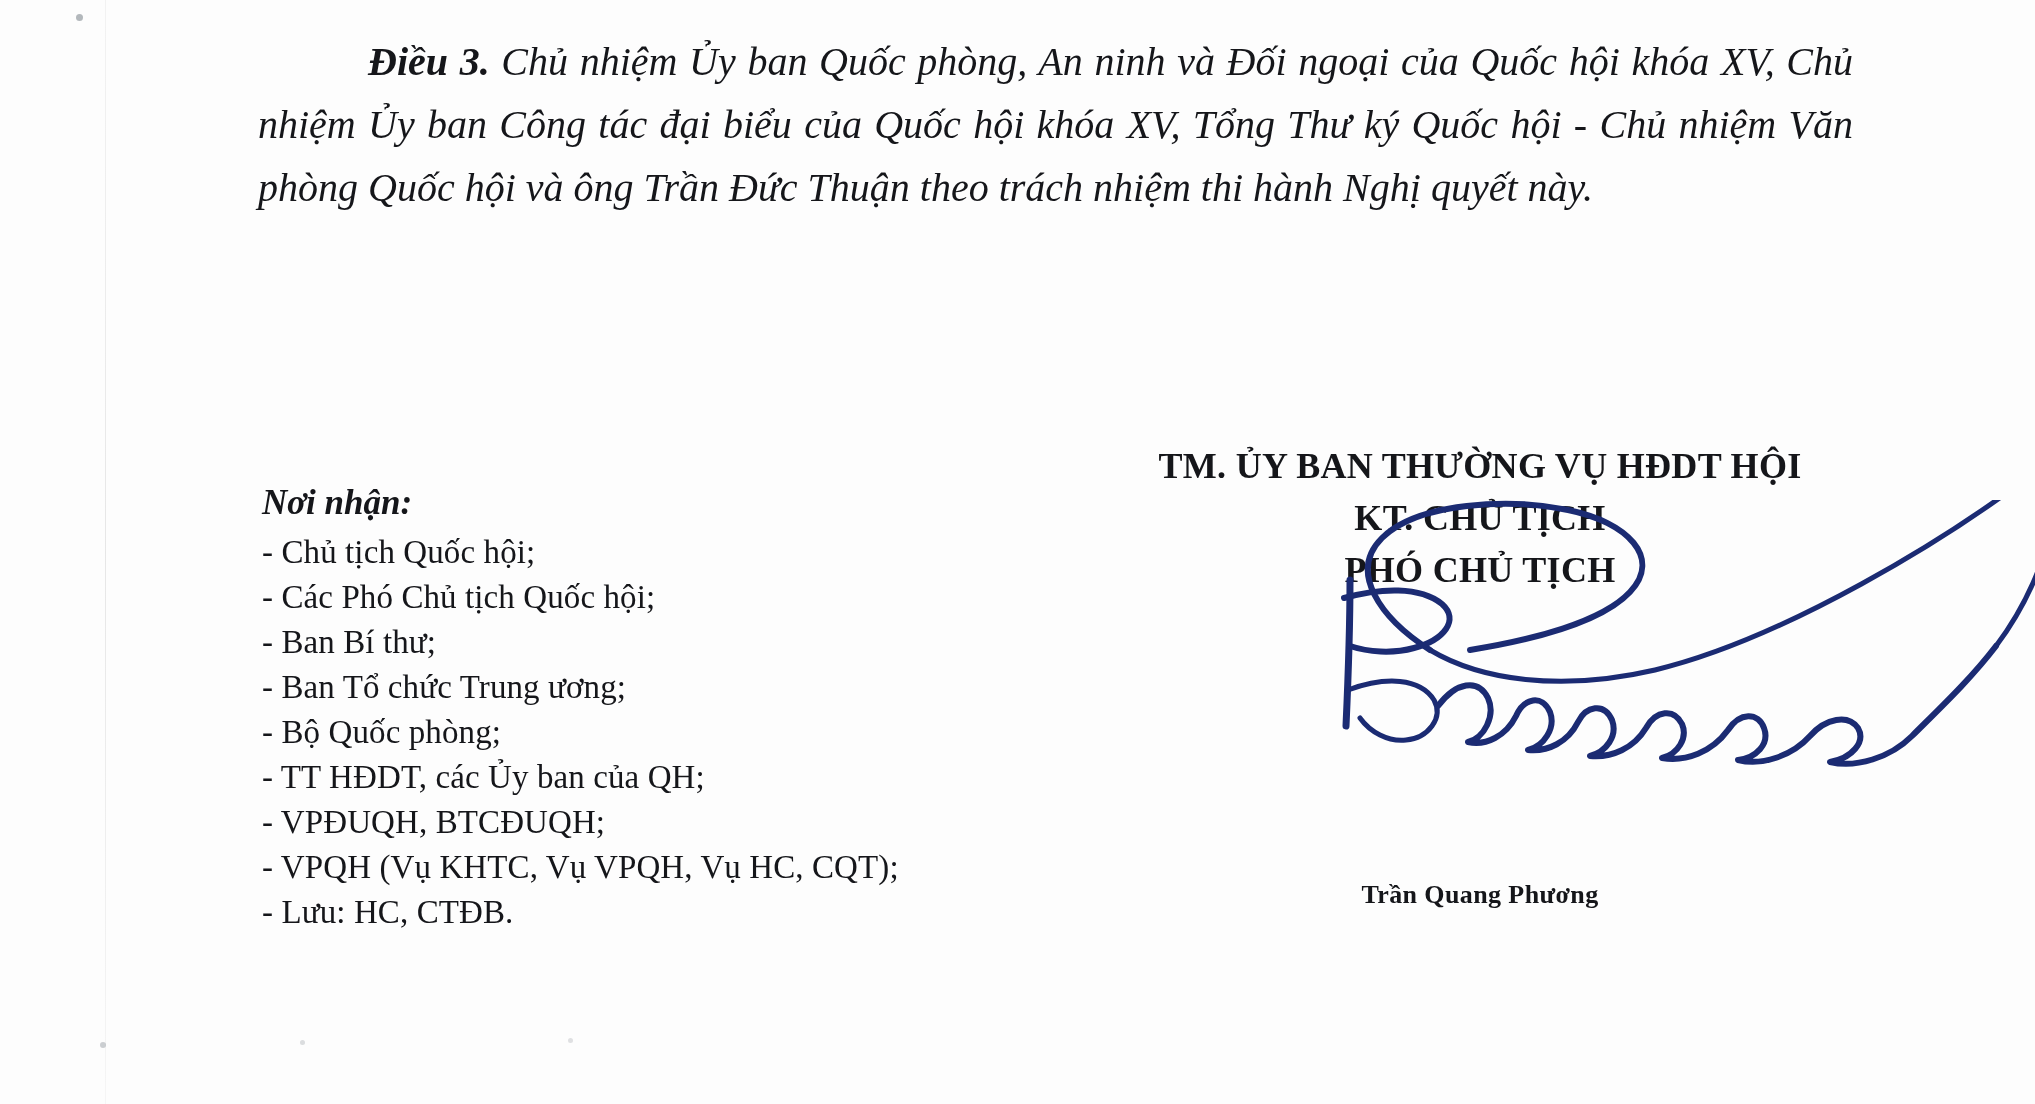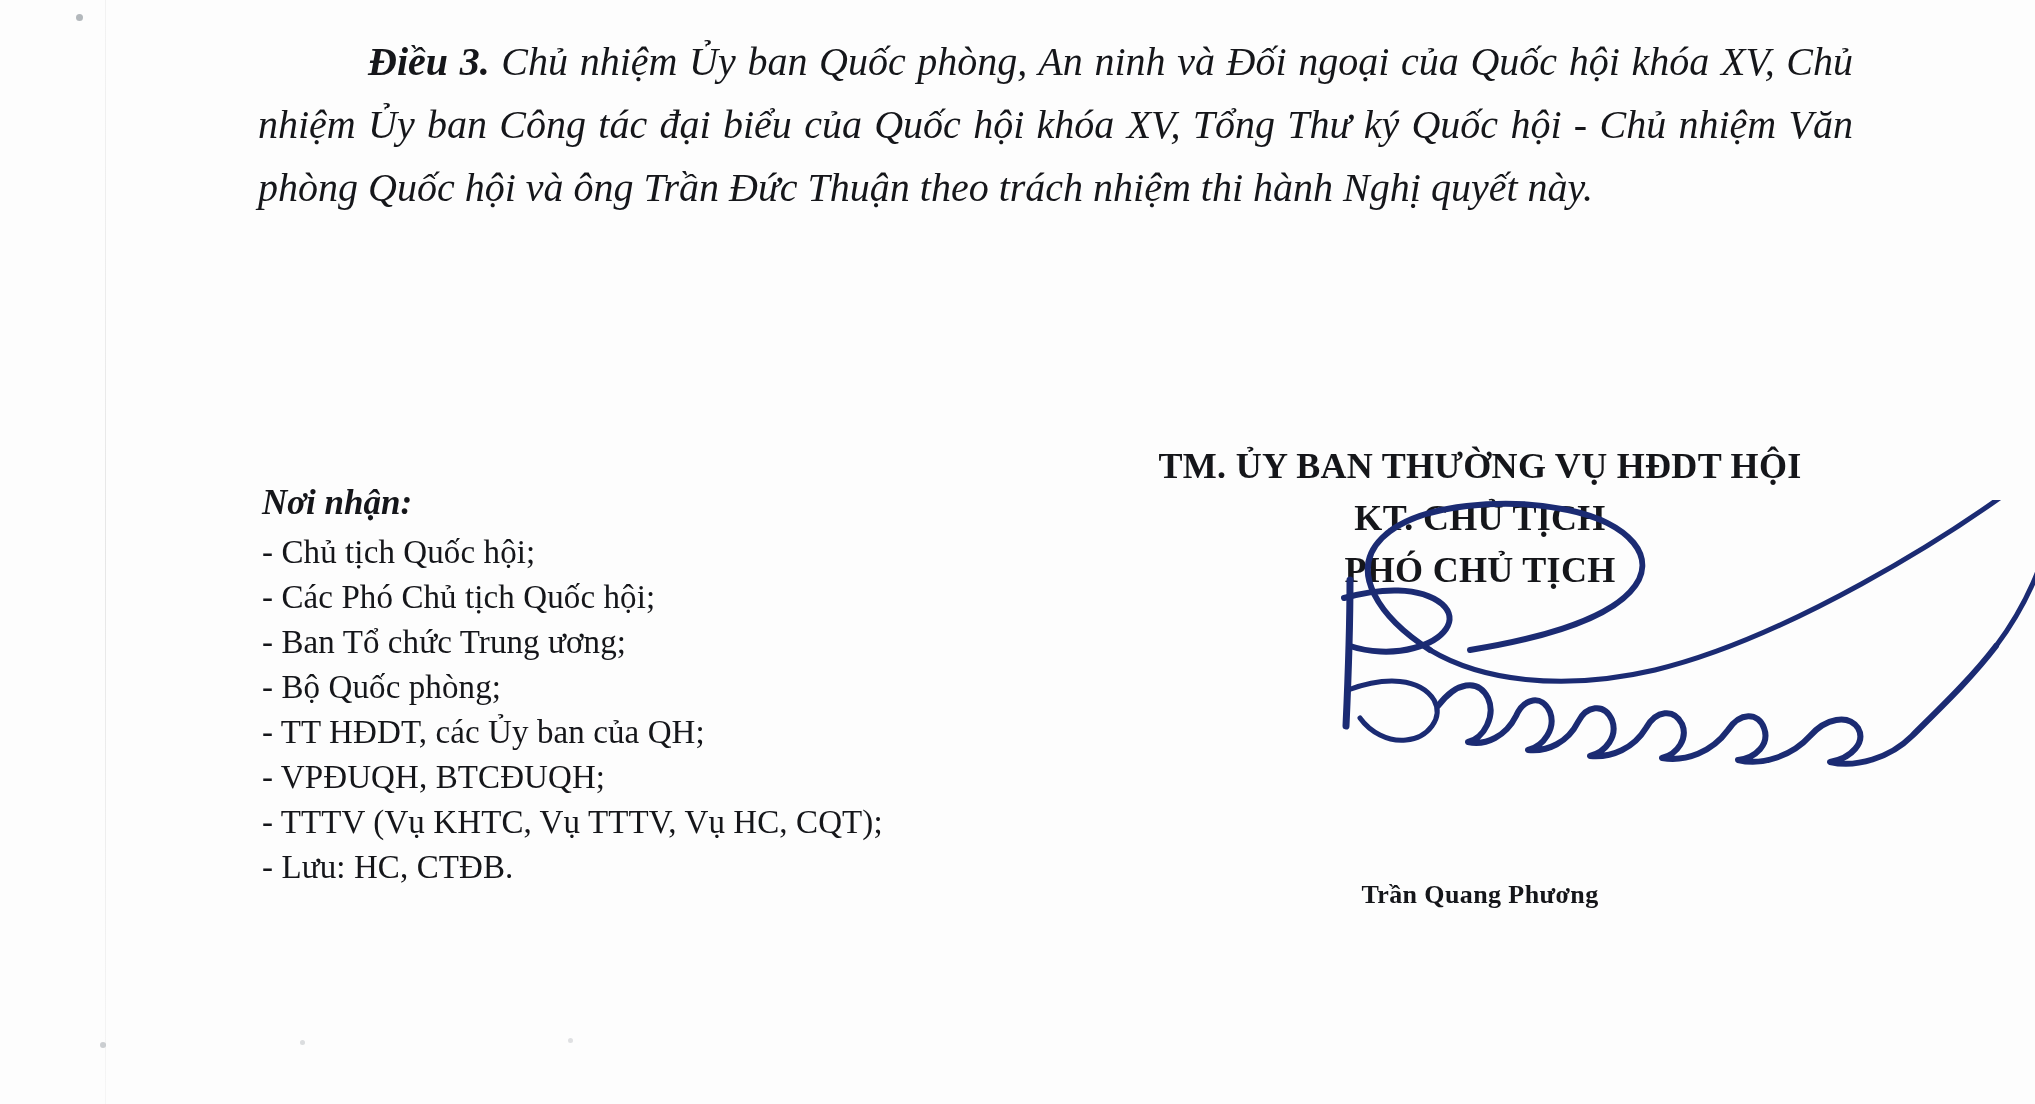--- a/index.html
+++ b/index.html
@@ -140,25 +140,26 @@
   <div class="body-text">
     <p class="para">
       <span class="lead">Điều 3.</span><span> Chủ nhiệm Ủy ban Quốc phòng, An ninh và Đối ngoại của Quốc hội khóa XV, Chủ nhiệm Ủy ban Công tác đại biểu của Quốc hội khóa XV, Tổng Thư ký Quốc hội - Chủ nhiệm Văn phòng Quốc hội và ông Trần Đức Thuận theo trách nhiệm thi hành Nghị quyết này.</span>
     </p>
   </div>
 
   <div class="recipients">
     <div class="rec-title">Nơi nhận:</div>
     <div class="rec-line">- Chủ tịch Quốc hội;</div>
     <div class="rec-line">- Các Phó Chủ tịch Quốc hội;</div>
+    <div class="rec-line">- Ban Bí thư;</div>
     <div class="rec-line">- Ban Tổ chức Trung ương;</div>
     <div class="rec-line">- Bộ Quốc phòng;</div>
     <div class="rec-line">- TT HĐDT, các Ủy ban của QH;</div>
     <div class="rec-line">- VPĐUQH, BTCĐUQH;</div>
-    <div class="rec-line">- TTTV (Vụ KHTC, Vụ TTTV, Vụ HC, CQT);</div>
+    <div class="rec-line">- VPQH (Vụ KHTC, Vụ VPQH, Vụ HC, CQT);</div>
     <div class="rec-line">- Lưu: HC, CTĐB.</div>
   </div>
 
   <div class="signature-block">
     <div class="sig-line">TM. ỦY BAN THƯỜNG VỤ HĐDT HỘI</div>
     <div class="sig-line">KT. CHỦ TỊCH</div>
     <div class="sig-line">PHÓ CHỦ TỊCH</div>
   </div>
 
   <div class="signature-mark">

